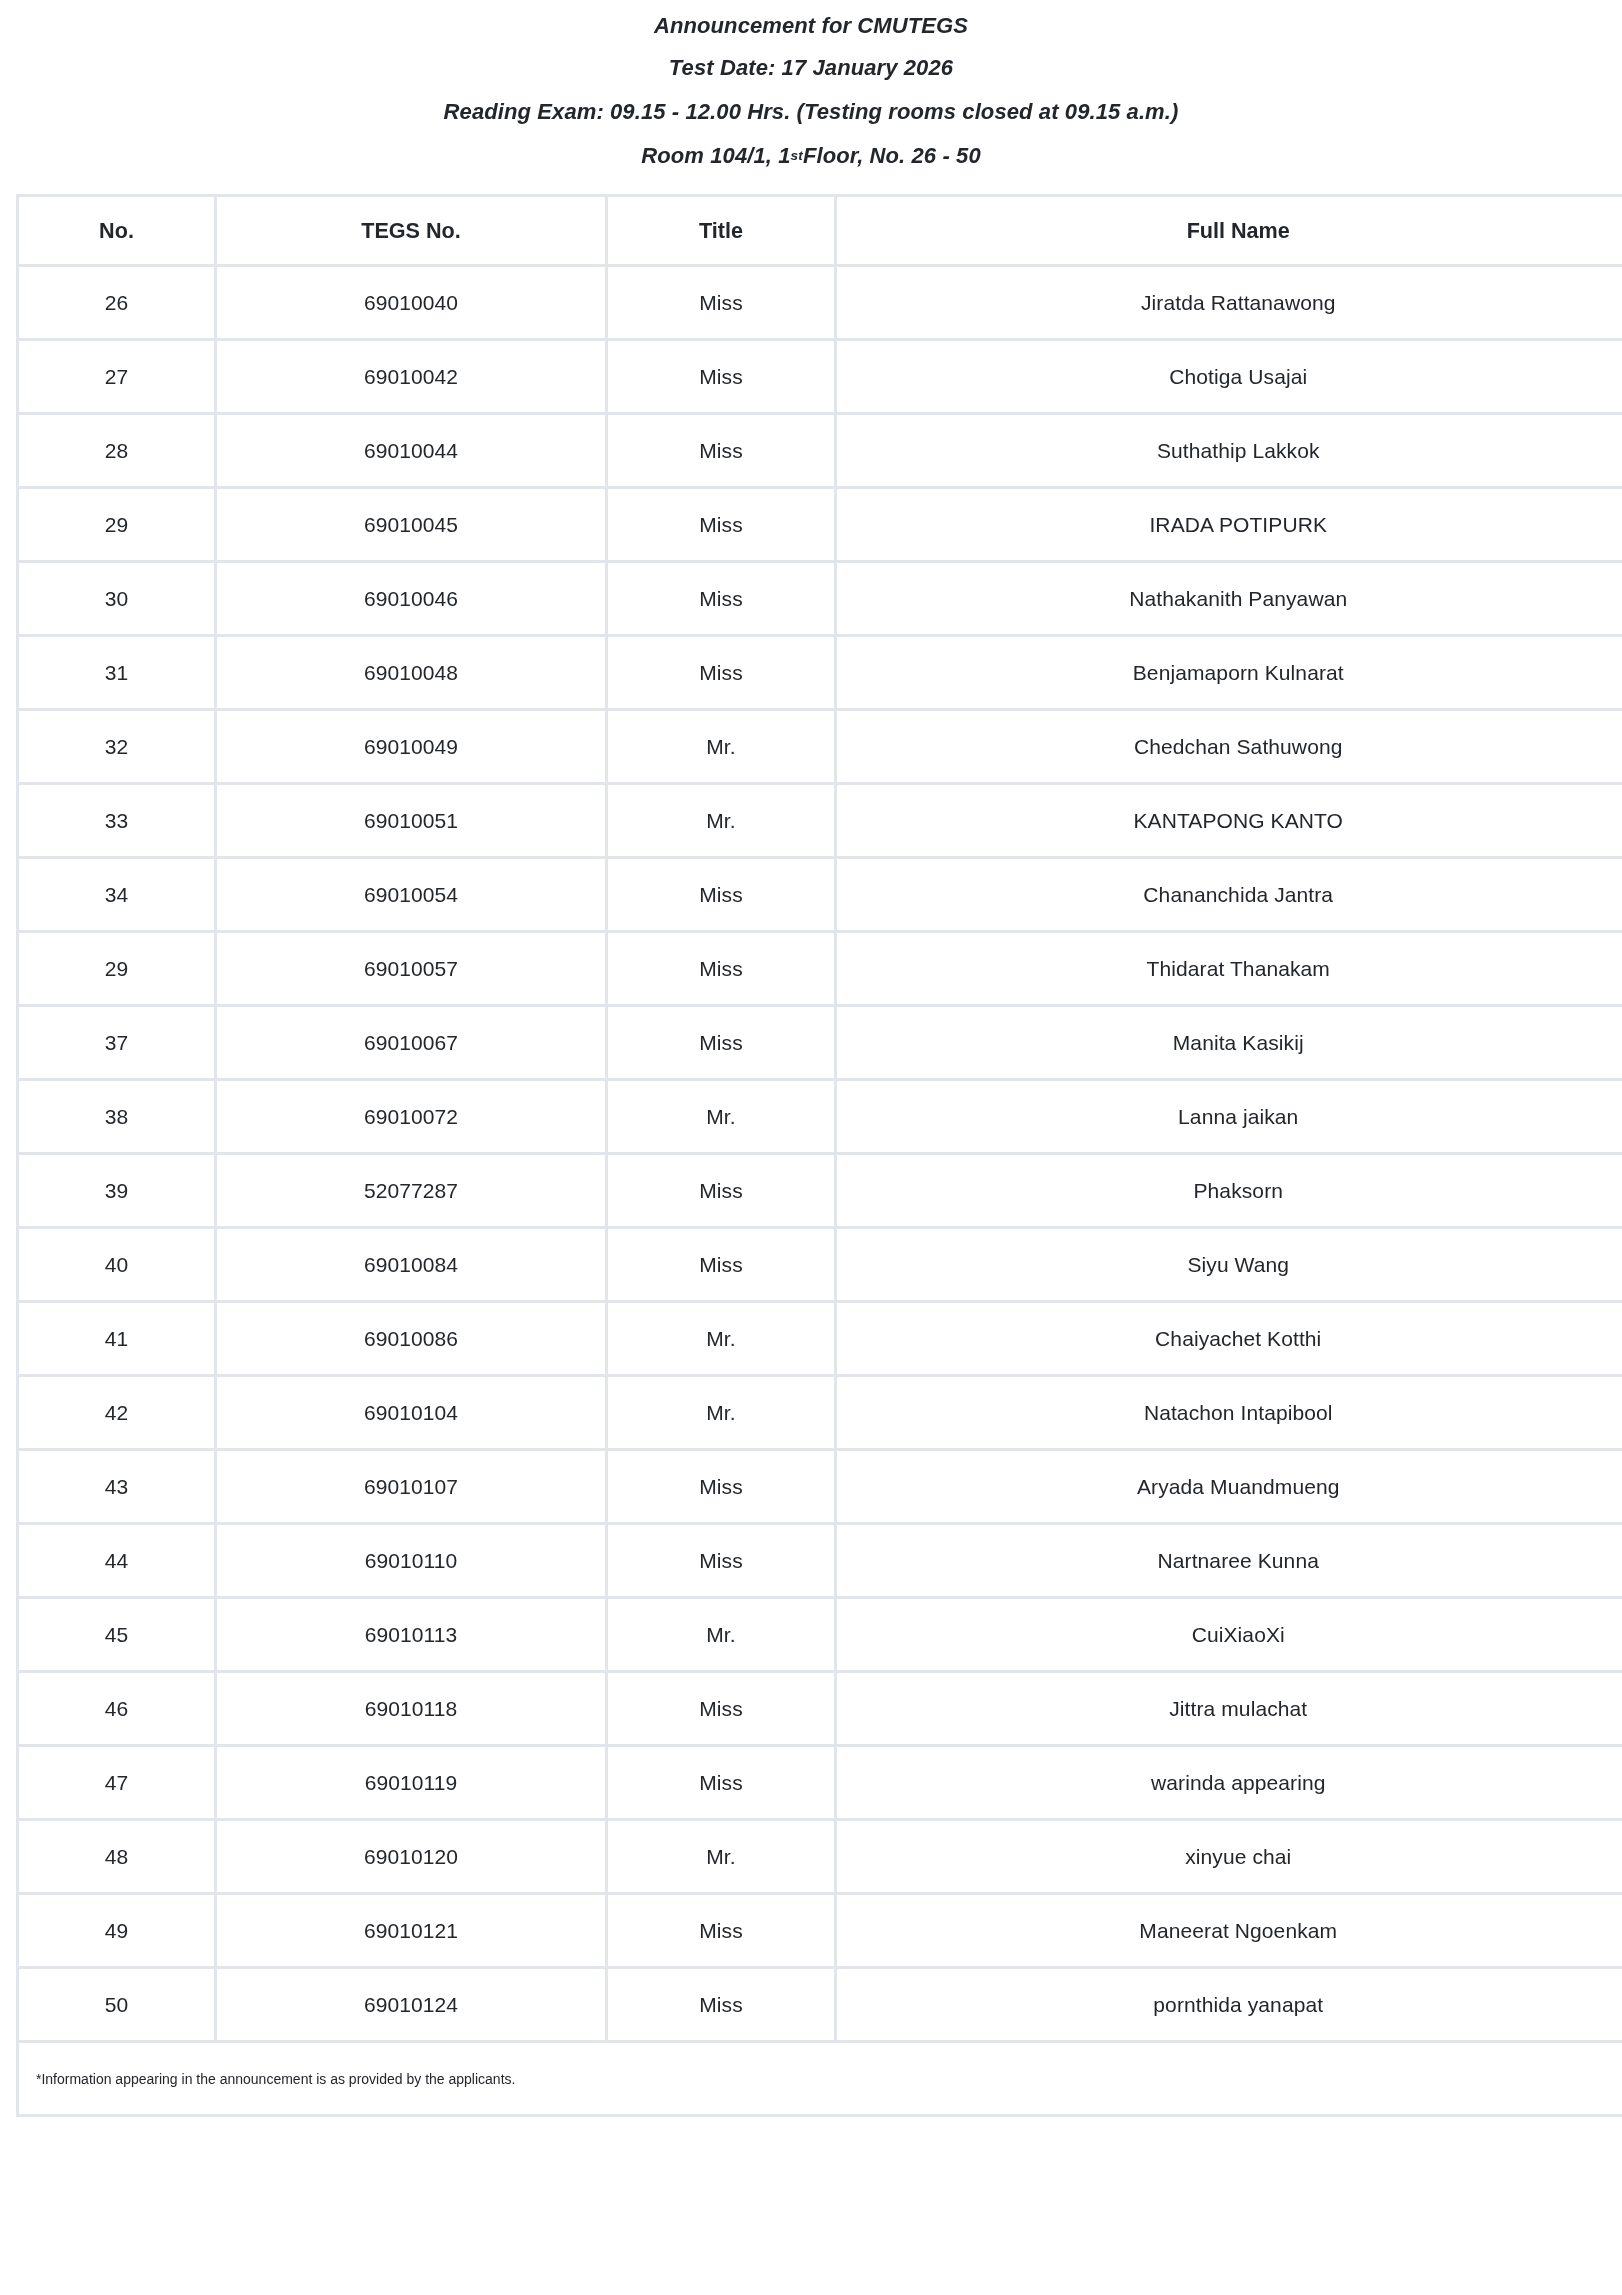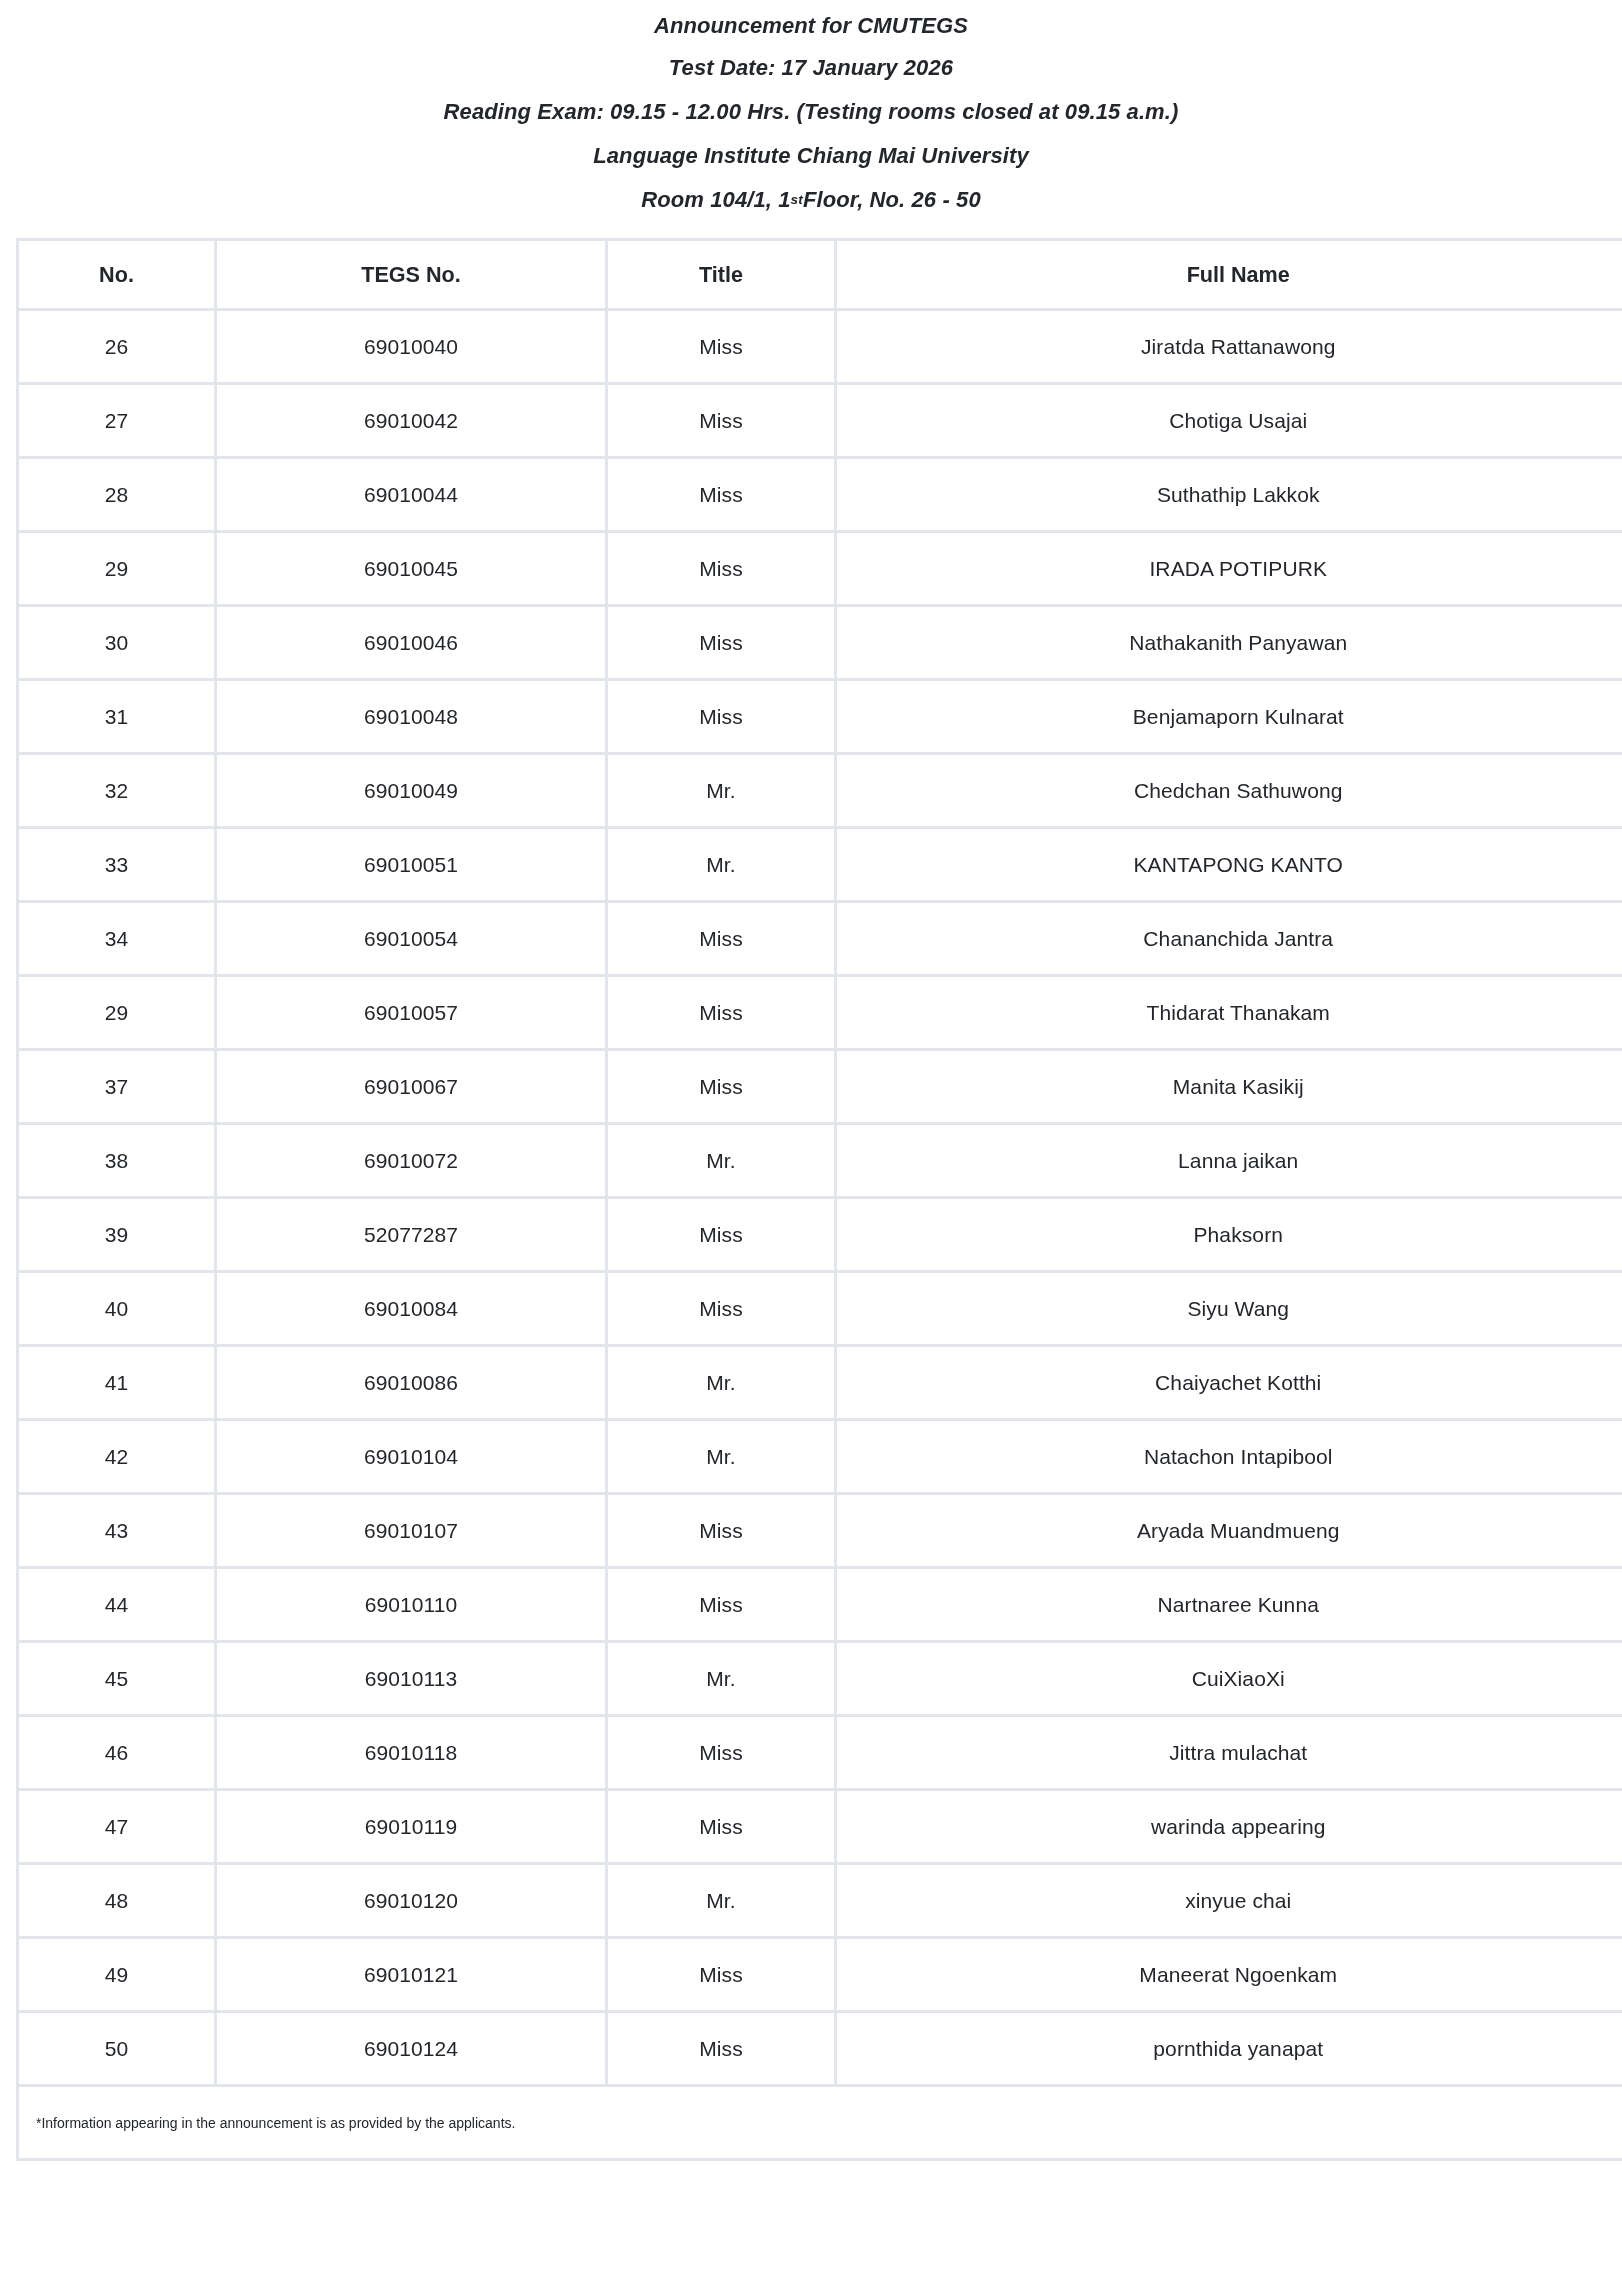--- a/index.html
+++ b/index.html
@@ -106,21 +106,20 @@
     line-height: 21px;
   }
 </style>
 </head>
 <body>
 
 <div class="announcement-header">
   <div class="hline">Announcement for CMUTEGS</div>
   <div class="hline">Test Date: 17 January 2026</div>
   <div class="hline">Reading Exam: 09.15 - 12.00 Hrs. (Testing rooms closed at 09.15 a.m.)</div>
-  <div class="hline">Language Institute Chiang Mai University</div>
   <div class="hline">
       <span>Room 104/1, 1</span>
       <sup>st</sup>
       <span> Floor, No. 26 - 50</span>
     </div>
 </div>
 
 <table class="roster">
   <colgroup>
     <col class="c-no">

